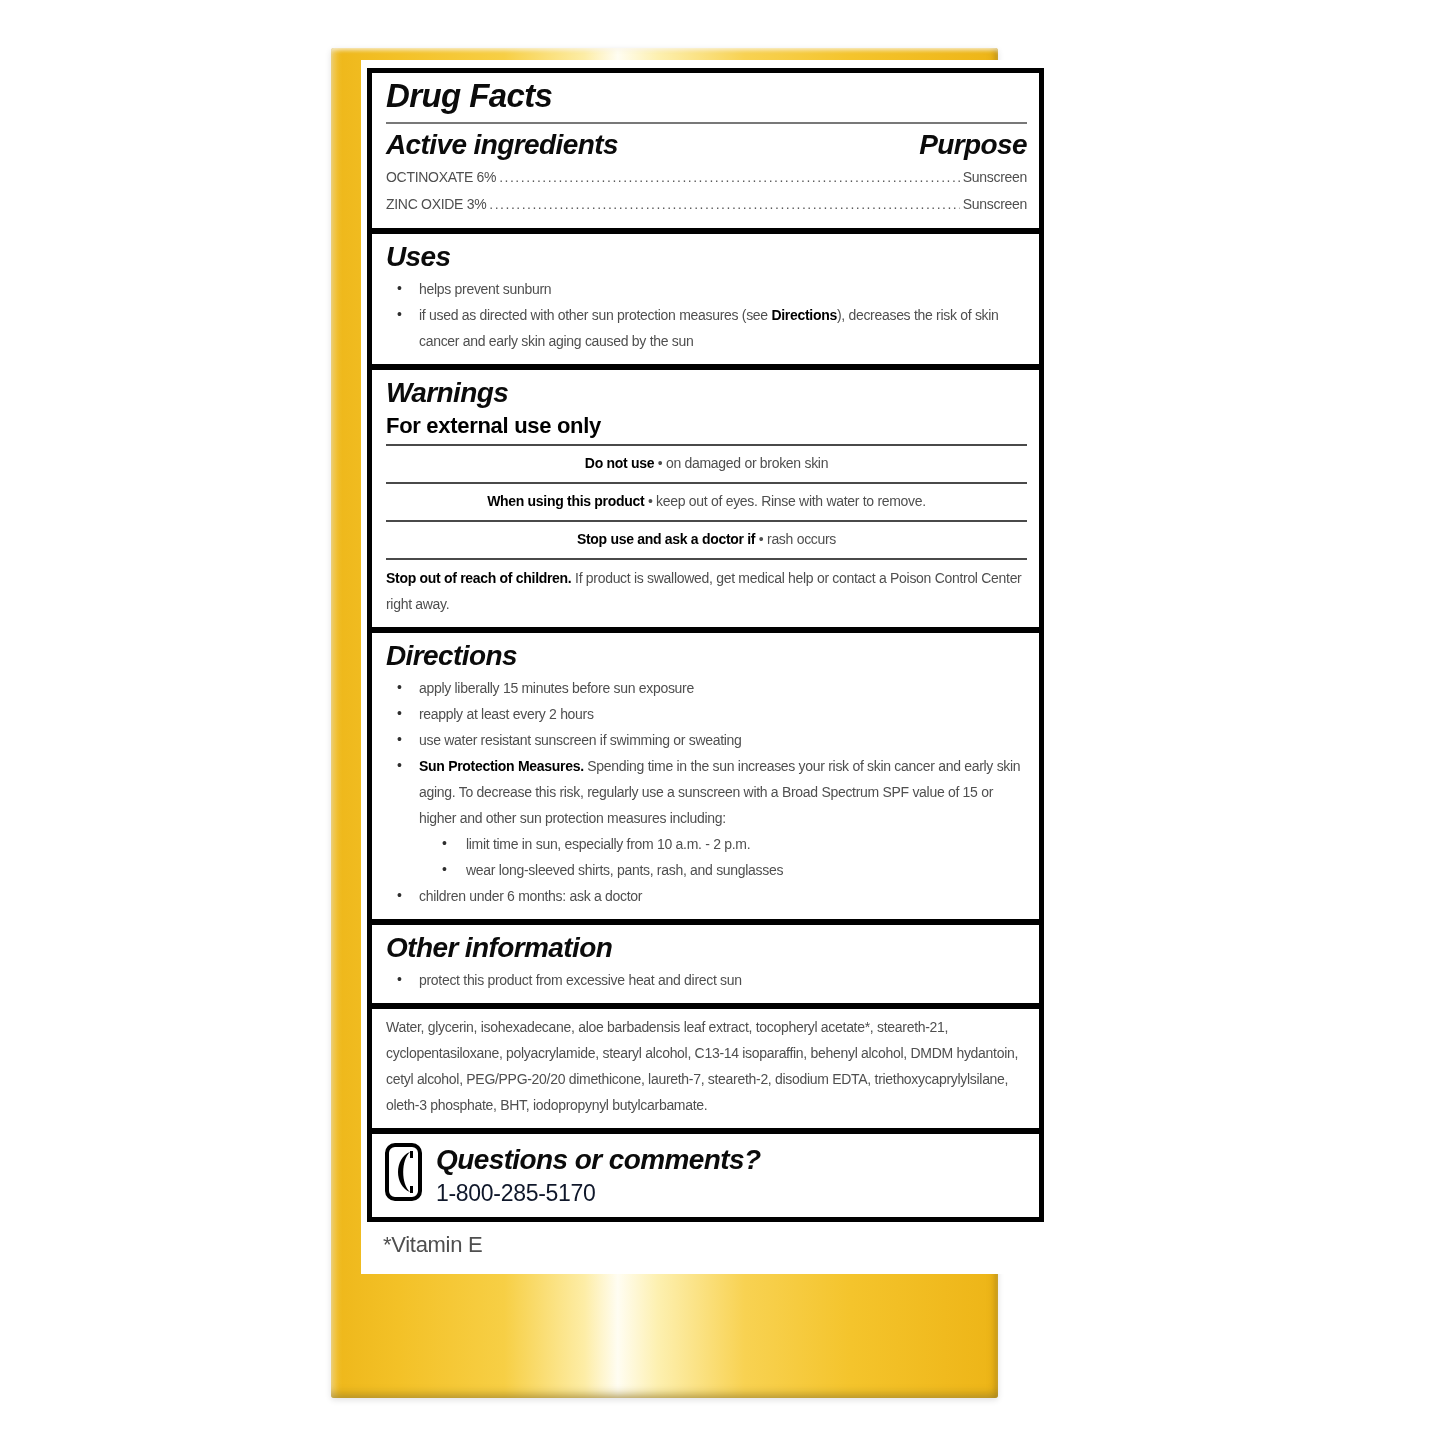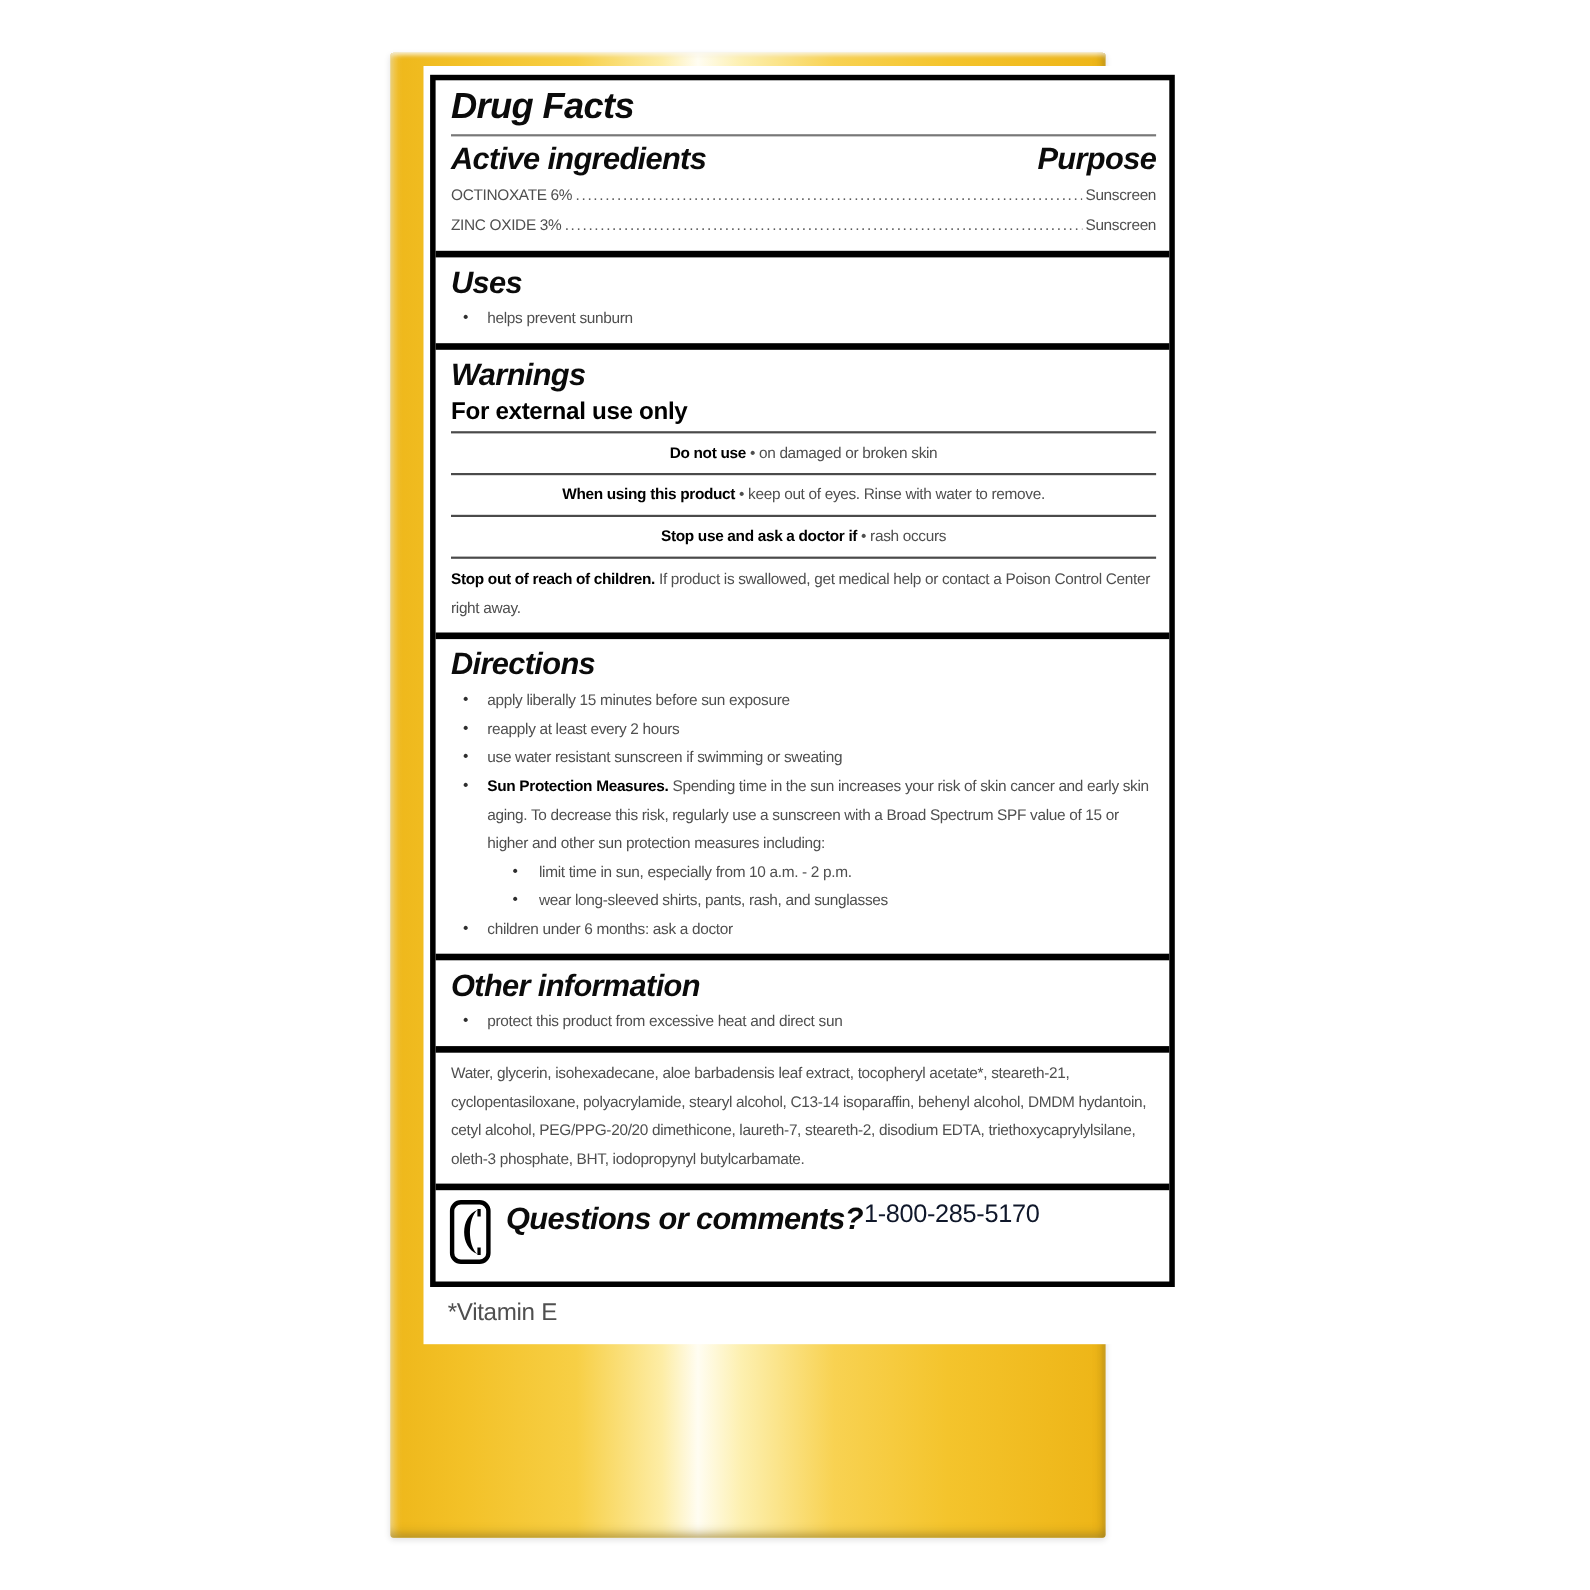--- a/index.html
+++ b/index.html
@@ -1,24 +1,25 @@
 <!DOCTYPE html>
 <html><head>
 <meta charset="utf-8">
 <style>
   html,body{margin:0;padding:0;background:#fff;}
   .canvas{
     position:relative;width:1445px;height:1445px;background:#ffffff;overflow:hidden;
     font-family:"Liberation Sans",sans-serif;
   }
   .package{
-    position:absolute;left:355px;top:48px;width:650px;height:1350px;border-radius:3px;
+    position:absolute;left:331px;top:48px;width:650px;height:1350px;border-radius:3px;
     background:linear-gradient(90deg,
       #eeb71a 0%, #f3c127 9%, #f6cb3d 22%, #fbe globale 0;
       );
+    padding-left:17px;
   }
   
   .package{
     background:linear-gradient(90deg,
       #eeb71a 0%, #f3c127 10%, #f7cf45 26%, #fdeda6 38%, #fffdf2 43%,
       #fdf0b0 49%, #f8d252 62%, #f4c42c 78%, #f0ba1e 92%, #edb517 100%);
     box-shadow:
       inset 0 -7px 9px -3px rgba(140,115,30,.55),
       inset 0 4px 4px -2px rgba(255,255,255,.75),
       inset -6px 0 9px -4px rgba(150,115,20,.55),
@@ -50,21 +51,21 @@
   .item::before{content:"\2022";position:absolute;left:11px;top:-1px;color:#2e2e2e;}
   .subitem{padding-left:80px;}
   .subitem::before{left:56px;}
 
   .warn-external{font-weight:bold;color:#000;font-size:22px;line-height:26px;
     border-bottom:2px solid #4a4a4a;padding:1px 0 5px;letter-spacing:-0.3px;}
   .warn-row{border-bottom:2px solid #4a4a4a;padding:4px 0 6px;text-align:center;}
   .warn-last{padding-top:5px;}
 
   .contact{display:flex;align-items:flex-start;gap:12px;padding:8px 12px 10px 12px;}
-  .contact-col{display:flex;gap:1px;}
+  .contact-col{display:flex;flex-direction:column;gap:1px;}
   .phone-num{font-weight:normal;color:#0f172a;font-size:23px;letter-spacing:-0.3px;line-height:1.15;}
   .phone-glyph{flex:0 0 auto;}
 
   .footnote{margin:10px 0 0 16px;font-size:22px;color:#4f4f4f;letter-spacing:-0.3px;}
 </style>
 </head>
 <body>
 
 <div class="canvas">
   <div class="package">
@@ -86,20 +87,21 @@
           <div class="ai-row">
             <span>ZINC OXIDE 3%</span>
             <span class="leader"></span>
             <span>Sunscreen</span>
           </div>
         </div>
 
         <div class="sec">
           <div class="hd h2">Uses</div>
           <div class="body item">helps prevent sunburn</div>
+          <div class="body item"><span>if used as directed with other sun protection measures (see </span><span class="b">Directions</span><span>), decreases the risk of skin cancer and early skin aging caused by the sun</span></div>
         </div>
 
         <div class="sec">
           <div class="hd h2">Warnings</div>
           <div class="warn-external">For external use only</div>
           <div class="body warn-row"><span class="b">Do not use</span><span> • on damaged or broken skin</span></div>
           <div class="body warn-row"><span class="b">When using this product</span><span> • keep out of eyes. Rinse with water to remove.</span></div>
           <div class="body warn-row"><span class="b">Stop use and ask a doctor if</span><span> • rash occurs</span></div>
           <div class="body warn-last"><span class="b">Stop out of reach of children.</span><span> If product is swallowed, get medical help or contact a Poison Control Center right away.</span></div>
         </div>

